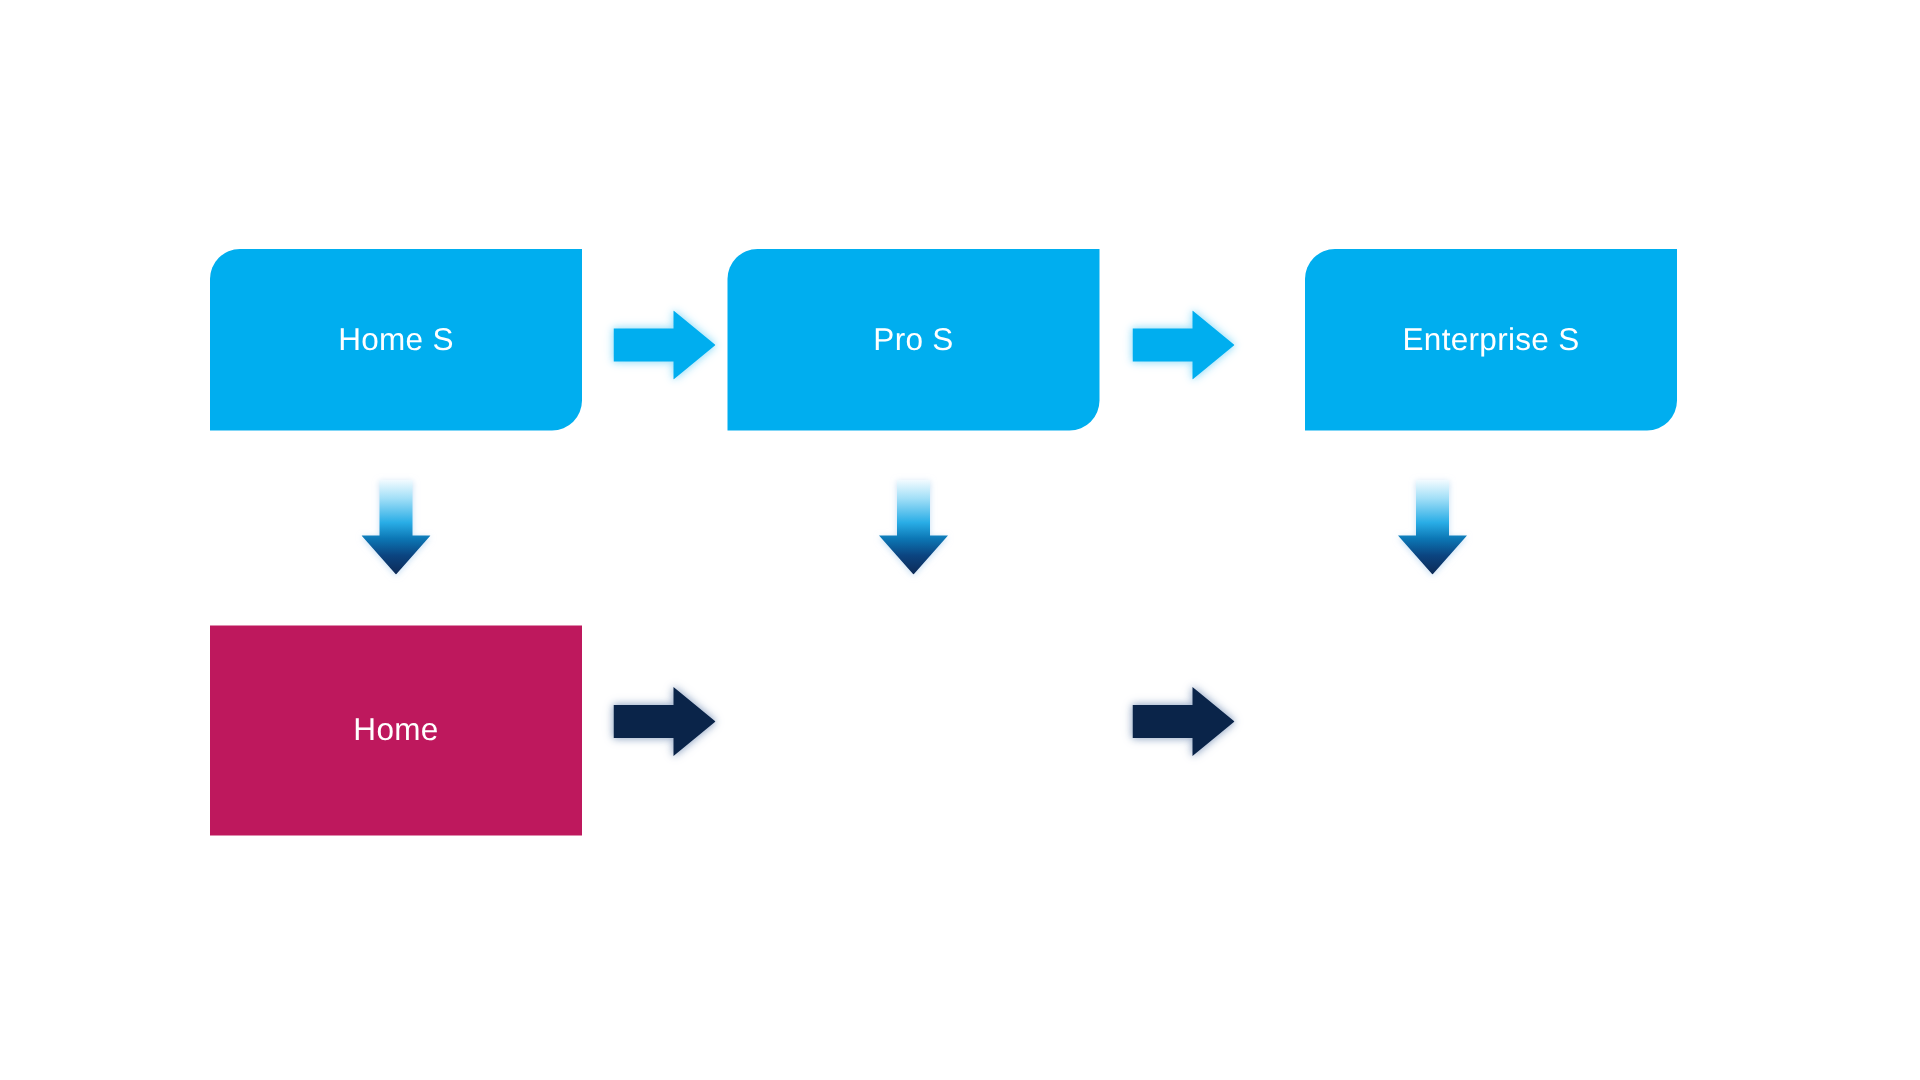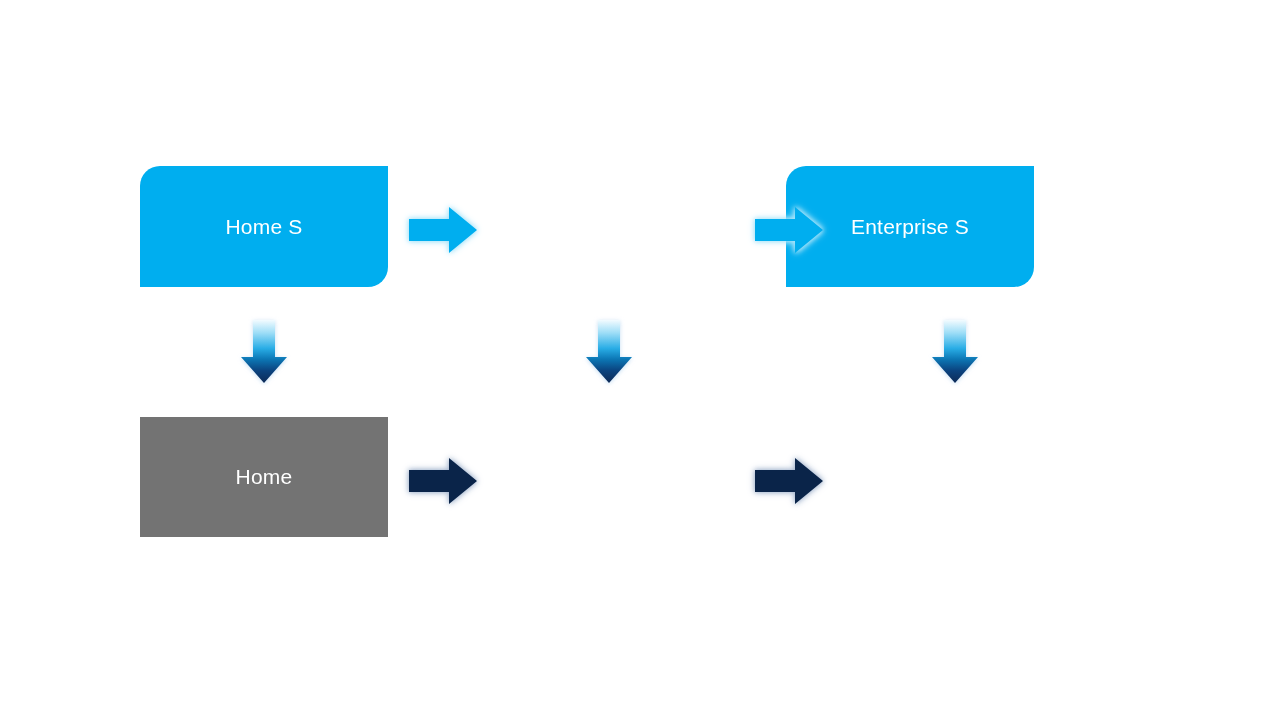--- a/index.html
+++ b/index.html
@@ -31,27 +31,27 @@
     letter-spacing: 0.2px;
     white-space: nowrap;
   }
   .top-box {
     height: 121px;
     top: 166px;
     background: #00aeef;
     border-radius: 20px 0 20px 0;
   }
   .bottom-box {
-    height: 120px;
+    height: 140px;
     top: 417px;
-    background: #737373;
+    background: #be185d;
   }
   .col-1 { left: 140px; }
   .col-2 { left: 485px; }
-  .col-3 { left: 786px; text-align: center; }
+  .col-3 { left: 870px; text-align: center; }
 
   .h-arrow {
     position: absolute;
     width: 68px;
     height: 46px;
   }
   .h-arrow.row-top  { top: 207px; }
   .h-arrow.row-bottom { top: 458px; }
   .h-arrow.gap-1 { left: 409px; }
   .h-arrow.gap-2 { left: 755px; }
@@ -94,20 +94,23 @@
           <stop offset="0.8" stop-color="#0b4480"></stop>
           <stop offset="1" stop-color="#0e2a56"></stop>
         </linearGradient>
       </defs>
     </svg>
   </div>
 
   <div class="box top-box col-1">
     <span class="label">Home S</span>
   </div>
+  <div class="box top-box col-2">
+    <span class="label">Pro S</span>
+  </div>
   <div class="box top-box col-3">
     <span class="label">Enterprise S</span>
   </div>
 
   <div class="box bottom-box col-1">
     <span class="label">Home</span>
   </div>
 
   <div class="h-arrow row-top gap-1 light">
     <svg width="68" height="46" viewBox="0 0 68 46">

